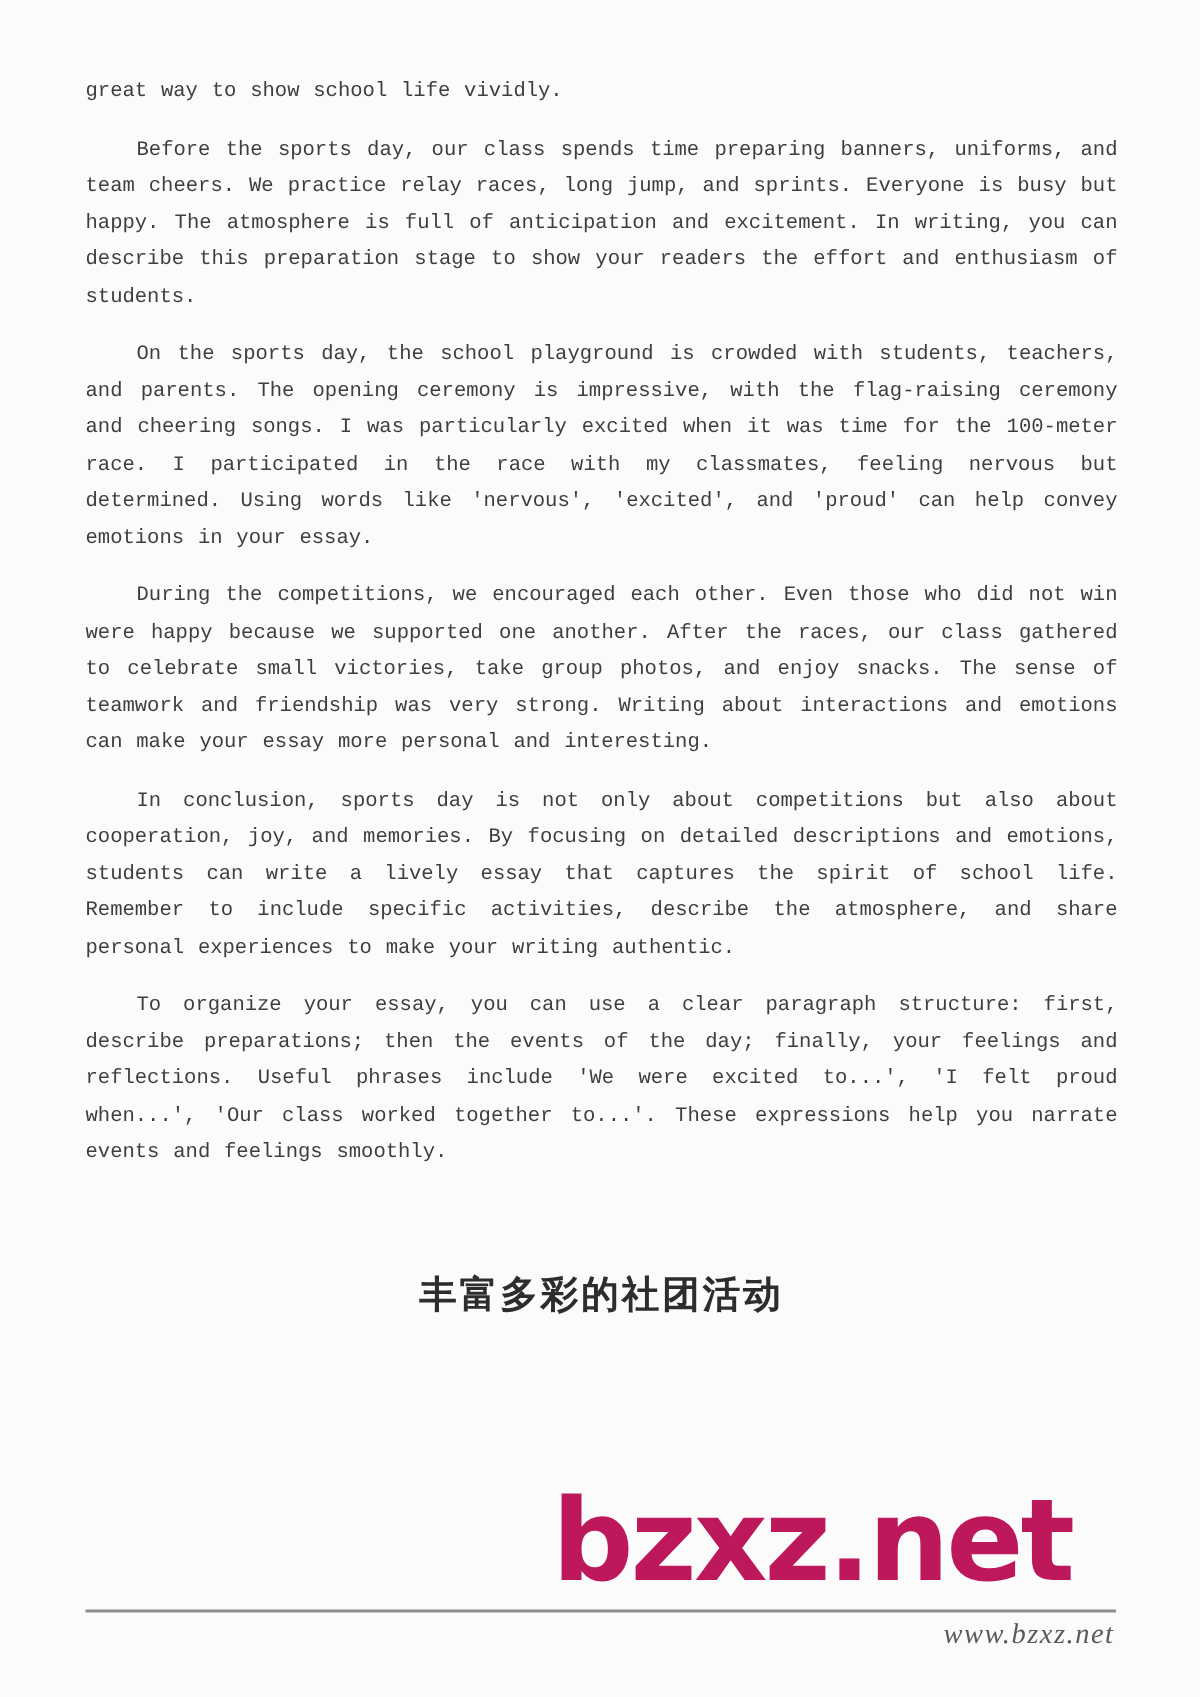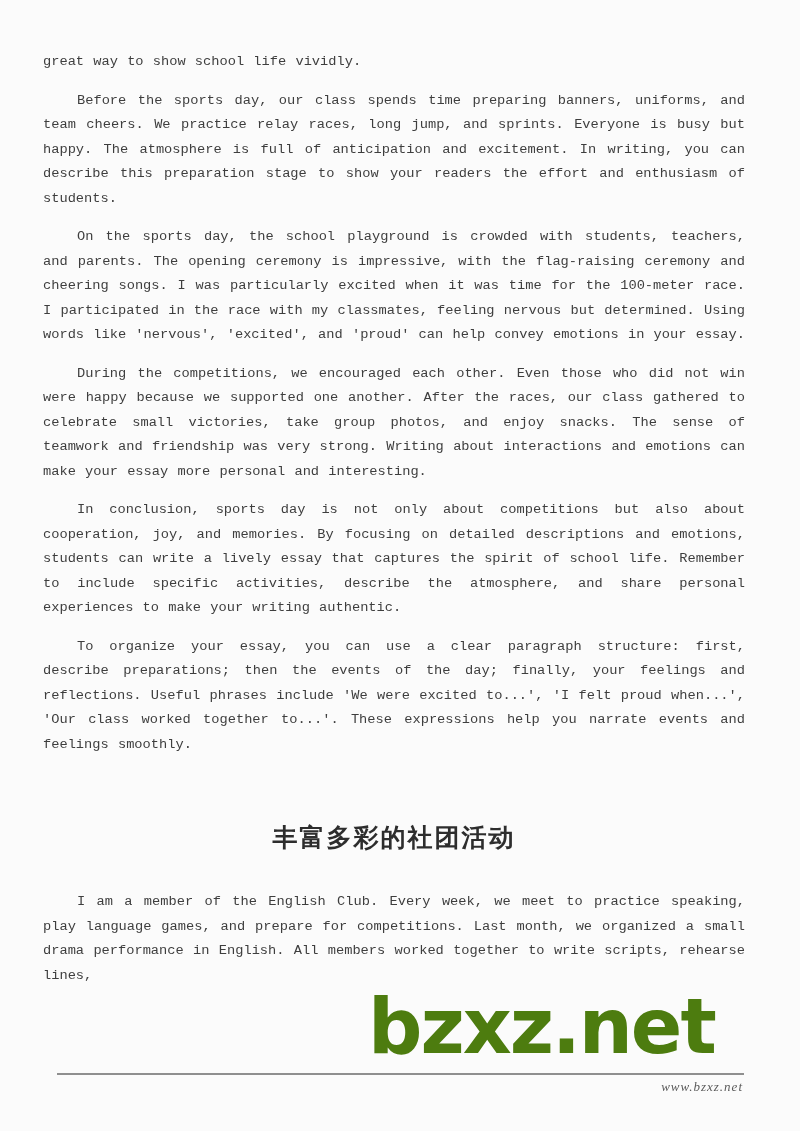--- a/index.html
+++ b/index.html
@@ -12,21 +12,21 @@
     width: 800px;
     height: 1131px;
     background: #fbfbfb;
     overflow: hidden;
     font-family: "Liberation Mono", "DejaVu Sans Mono", monospace;
     color: #3e3e3e;
   }
   .content {
     position: relative;
     z-index: 2;
-    padding: 50px 55px 0 43px;
+    padding: 50px 55px 0 57px;
   }
   .para {
     font-size: 13.7px;
     line-height: 24.5px;
     text-align: justify;
     margin: 0 0 14px 0;
     text-indent: 34px;
     letter-spacing: 0px;
     word-spacing: 1px;
   }
@@ -43,42 +43,42 @@
     letter-spacing: 2px;
   }
   .watermark {
     position: absolute;
     left: 368px;
     top: 982px;
     z-index: 1;
     font-family: "DejaVu Sans", sans-serif;
     font-weight: bold;
     font-size: 76px;
-    color: #4d7c0f;
+    color: #be185d;
     letter-spacing: -2px;
     white-space: nowrap;
     user-select: none;
   }
   .footer-rule {
     position: absolute;
     left: 57px;
     top: 1073px;
     width: 687px;
     height: 2px;
     background: #8f8f8f;
     z-index: 2;
   }
   .footer-url {
     position: absolute;
     top: 1079px;
     right: 57px;
     z-index: 2;
     font-family: "Liberation Serif", "DejaVu Serif", serif;
     font-style: italic;
-    font-size: 13px;
+    font-size: 19px;
     color: #5a5a5a;
     letter-spacing: 1px;
   }
 </style>
 </head>
 <body>
 
 <div class="page">
 
   <div class="watermark">bzxz.net</div>
@@ -87,19 +87,18 @@
     <p class="para no-indent">great way to show school life vividly.</p>
 
     <p class="para">Before the sports day, our class spends time preparing banners, uniforms, and team cheers. We practice relay races, long jump, and sprints. Everyone is busy but happy. The atmosphere is full of anticipation and excitement. In writing, you can describe this preparation stage to show your readers the effort and enthusiasm of students.</p>
     <p class="para">On the sports day, the school playground is crowded with students, teachers, and parents. The opening ceremony is impressive, with the flag-raising ceremony and cheering songs. I was particularly excited when it was time for the 100-meter race. I participated in the race with my classmates, feeling nervous but determined. Using words like 'nervous', 'excited', and 'proud' can help convey emotions in your essay.</p>
     <p class="para">During the competitions, we encouraged each other. Even those who did not win were happy because we supported one another. After the races, our class gathered to celebrate small victories, take group photos, and enjoy snacks. The sense of teamwork and friendship was very strong. Writing about interactions and emotions can make your essay more personal and interesting.</p>
     <p class="para">In conclusion, sports day is not only about competitions but also about cooperation, joy, and memories. By focusing on detailed descriptions and emotions, students can write a lively essay that captures the spirit of school life. Remember to include specific activities, describe the atmosphere, and share personal experiences to make your writing authentic.</p>
     <p class="para">To organize your essay, you can use a clear paragraph structure: first, describe preparations; then the events of the day; finally, your feelings and reflections. Useful phrases include 'We were excited to...', 'I felt proud when...', 'Our class worked together to...'. These expressions help you narrate events and feelings smoothly.</p>
 
     <h1 class="section-title">丰富多彩的社团活动</h1>
 
-    <p class="para">I am a member of the English Club. Every week, we meet to practice speaking, play language games, and prepare for competitions. Last month, we organized a small drama performance in English. All members worked together to write scripts, rehearse lines,</p>
   </div>
 
   <div class="footer-rule"></div>
   <div class="footer-url">www.bzxz.net</div>
 
 </div>
 
 </body></html>

